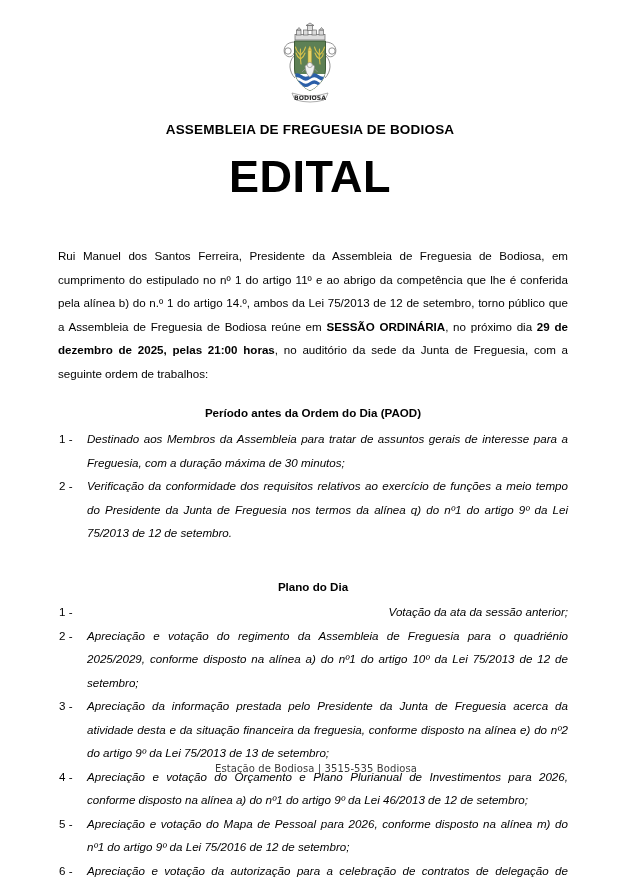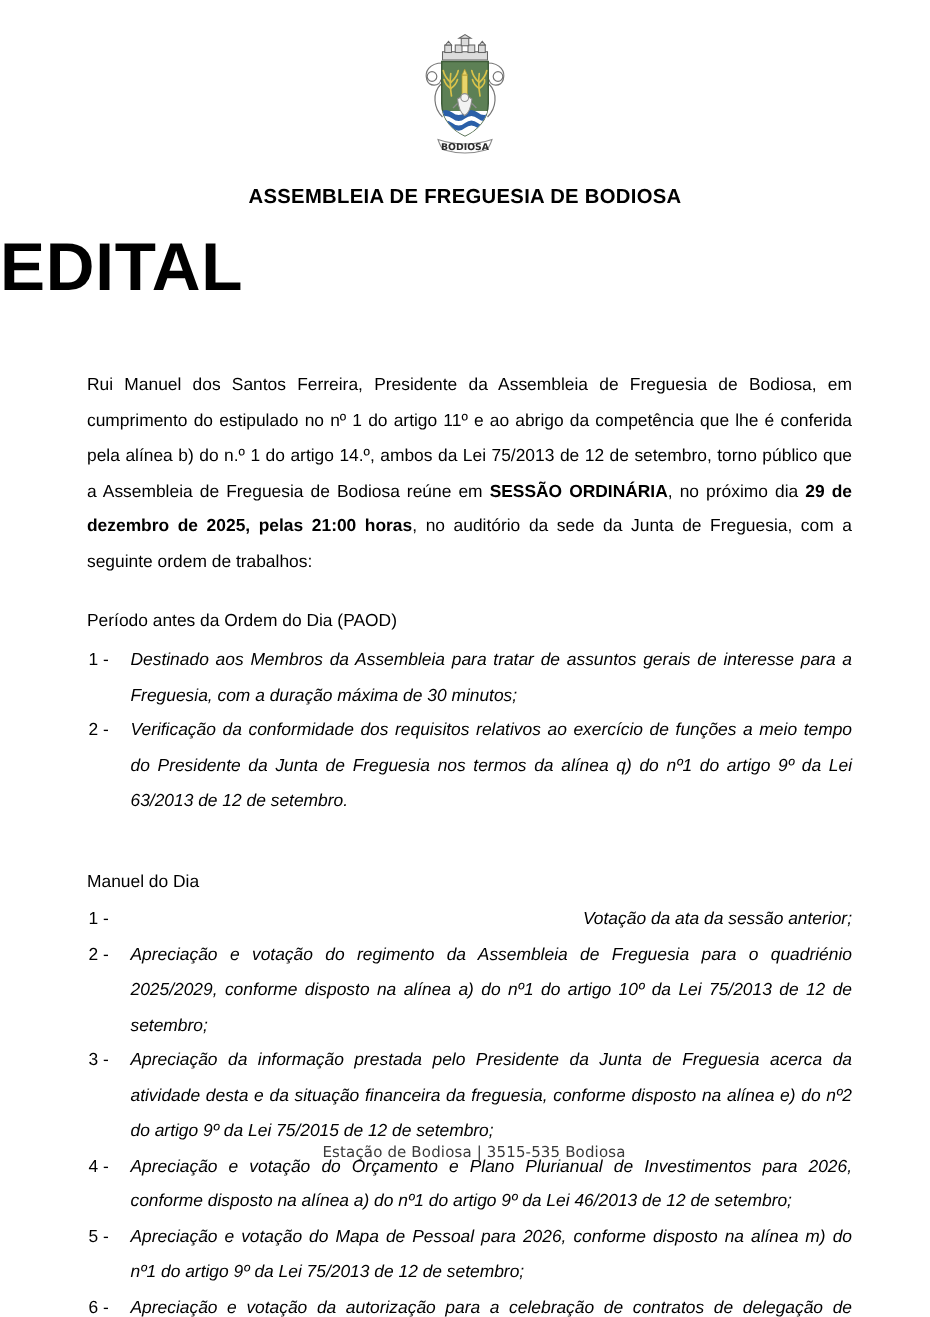--- a/index.html
+++ b/index.html
@@ -39,21 +39,21 @@
 
   
   .org-title {
     text-align: center;
     font-size: 13.5px;
     font-weight: bold;
     letter-spacing: 0.2px;
     margin-top: 10px;
   }
   .doc-title {
-    text-align: left;
+    text-align: center;
     font-size: 45px;
     font-weight: bold;
     letter-spacing: 0.5px;
     margin-top: 16px;
     line-height: 1.05;
   }
 
   
   .content {
     margin: 0 52px 0 58px;
@@ -61,22 +61,22 @@
     line-height: 2.03;
   }
   .para {
     text-align: justify;
     text-justify: inter-word;
     margin-top: 44px;
   }
   .para b { font-weight: bold; }
 
   .section-heading {
-    text-align: left;
-    font-weight: normal;
+    text-align: center;
+    font-weight: bold;
     font-size: 11.6px;
     margin-top: 16px;
   }
   .section-heading.spaced-top {
     margin-top: 30px;
   }
 
   .list {
     margin-top: 2px;
   }
@@ -195,46 +195,46 @@
 
     <div class="section-heading">Período antes da Ordem do Dia (PAOD)</div>
 
     <div class="list">
       <div class="list-item">
         <span class="list-num">1 -</span>
         <span class="list-text">Destinado aos Membros da Assembleia para tratar de assuntos gerais de interesse para a Freguesia, com a duração máxima de 30 minutos;</span>
       </div>
       <div class="list-item">
         <span class="list-num">2 -</span>
-        <span class="list-text">Verificação da conformidade dos requisitos relativos ao exercício de funções a meio tempo do Presidente da Junta de Freguesia nos termos da alínea q) do nº1 do artigo 9º da Lei 63/2013 de 12 de setembro.</span>
+        <span class="list-text">Verificação da conformidade dos requisitos relativos ao exercício de funções a meio tempo do Presidente da Junta de Freguesia nos termos da alínea q) do nº1 do artigo 9º da Lei 75/2013 de 12 de setembro.</span>
       </div>
     </div>
 
-    <div class="section-heading spaced-top">Manuel do Dia</div>
+    <div class="section-heading spaced-top">Plano do Dia</div>
 
     <div class="list">
       <div class="list-item">
         <span class="list-num">1 -</span>
         <span class="list-text nojust">Votação da ata da sessão anterior;</span>
       </div>
       <div class="list-item">
         <span class="list-num">2 -</span>
         <span class="list-text">Apreciação e votação do regimento da Assembleia de Freguesia para o quadriénio 2025/2029, conforme disposto na alínea a) do nº1 do artigo 10º da Lei 75/2013 de 12 de setembro;</span>
       </div>
       <div class="list-item">
         <span class="list-num">3 -</span>
-        <span class="list-text">Apreciação da informação prestada pelo Presidente da Junta de Freguesia acerca da atividade desta e da situação financeira da freguesia, conforme disposto na alínea e) do nº2 do artigo 9º da Lei 75/2015 de 12 de setembro;</span>
+        <span class="list-text">Apreciação da informação prestada pelo Presidente da Junta de Freguesia acerca da atividade desta e da situação financeira da freguesia, conforme disposto na alínea e) do nº2 do artigo 9º da Lei 75/2013 de 13 de setembro;</span>
       </div>
       <div class="list-item">
         <span class="list-num">4 -</span>
         <span class="list-text">Apreciação e votação do Orçamento e Plano Plurianual de Investimentos para 2026, conforme disposto na alínea a) do nº1 do artigo 9º da Lei 46/2013 de 12 de setembro;</span>
       </div>
       <div class="list-item">
         <span class="list-num">5 -</span>
-        <span class="list-text">Apreciação e votação do Mapa de Pessoal para 2026, conforme disposto na alínea m) do nº1 do artigo 9º da Lei 75/2013 de 12 de setembro;</span>
+        <span class="list-text">Apreciação e votação do Mapa de Pessoal para 2026, conforme disposto na alínea m) do nº1 do artigo 9º da Lei 75/2016 de 12 de setembro;</span>
       </div>
       <div class="list-item">
         <span class="list-num">6 -</span>
         <span class="list-text">Apreciação e votação da autorização para a celebração de contratos de delegação de competências e de acordos de execução entre a junta de freguesia e a câmara municipal, bem como a respetiva resolução e, no caso dos contratos de delegação de competências, a sua</span>
       </div>
     </div>
 
   </div>
 
   <div class="footer">Estação de Bodiosa | 3515-535 Bodiosa</div>

